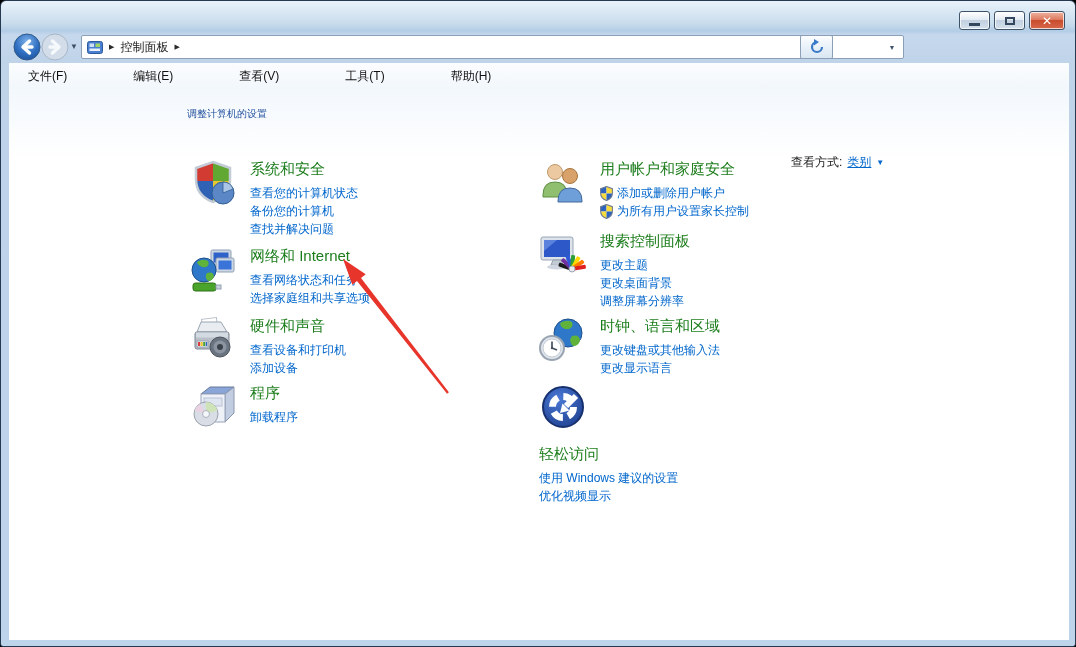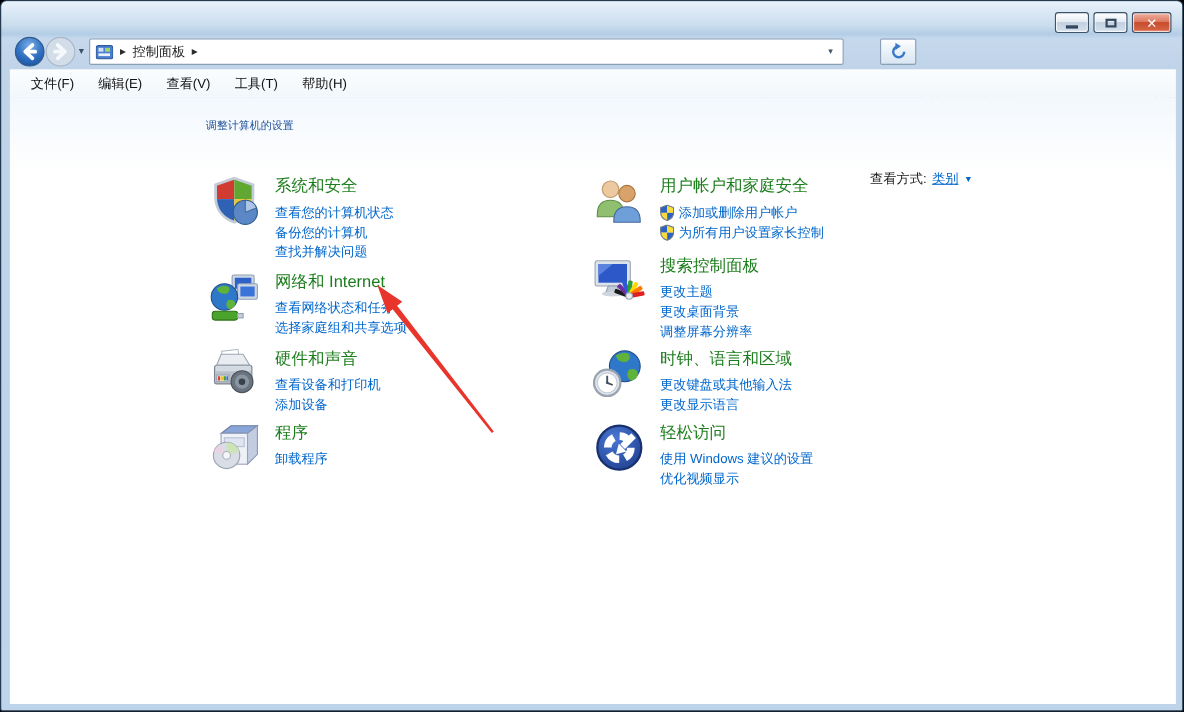--- a/index.html
+++ b/index.html
@@ -27,21 +27,21 @@
   }
   .glyph-min{width:11px;height:3px;background:#33475d;margin-top:8px;}
   .glyph-max{width:10px;height:8px;border:2px solid #33475d;}
 
   
   .navbar{position:absolute;left:8px;top:30px;width:1060px;height:32px;}
   .circle-btn{position:absolute;top:2px;width:28px;height:28px;border-radius:50%;}
   .circle-btn svg{display:block;}
   .chevron-recent{position:absolute;left:61px;top:11px;font-size:8px;color:#3d5166;}
   .addressbar{
-    position:absolute;left:72px;top:4px;width:686px;height:24px;background:#fff;
+    position:absolute;left:72px;top:4px;width:823px;height:24px;background:#fff;
     border:1px solid #8ba0b6;border-radius:2px;display:flex;align-items:center;padding-left:5px;
   }
   .bc-sep{font-size:7px;color:#2b2b2b;margin:0 6px;}
   .bc-label{font-size:12px;color:#1a1a1a;}
   .addr-drop{
     margin-left:auto;width:22px;height:22px;display:flex;align-items:center;justify-content:center;
     font-size:7px;color:#41536a;
   }
   .refresh-btn{
     position:absolute;left:791px;top:4px;width:33px;height:24px;border:1px solid #8ba0b6;border-radius:2px;
@@ -52,21 +52,21 @@
     position:absolute;left:829px;top:4px;width:224px;height:24px;background:#fff;
     border:1px solid #8ba0b6;border-radius:2px;display:flex;align-items:center;padding:0 8px;margin-top:36px;
   }
   .search-ph{font-size:12px;font-style:italic;color:#8a8a8a;border-left:1px solid #444;padding-left:2px;}
   .search-mag{margin-left:auto;}
 
   
   .menubar{
     position:absolute;left:8px;top:62px;width:1060px;height:26px;
     background:linear-gradient(180deg,#fbfdfe,#f2f7fc);
-    display:flex;align-items:center;padding-left:8px;
+    display:flex;align-items:center;padding-left:8px;gap:44px;
   }
   .menu-item{font-size:12px;color:#111;padding:4px 11px;}
 
   
   .content{
     position:absolute;left:8px;top:88px;width:1060px;height:551px;
     background:linear-gradient(180deg,#f3f8fd 0%,#ffffff 70px);
   }
   .page-title{position:absolute;left:178px;top:18px;font-size:10px;color:#1f4e9c;}
   .viewby{position:absolute;left:782px;top:21px;font-size:12px;display:flex;align-items:center;gap:5px;margin-top:44px;}
@@ -330,21 +330,21 @@
         <line x1="13" y1="32" x2="18" y2="34" stroke="#44505e" stroke-width="1.7"></line>
         <circle cx="13" cy="32" r="1.2" fill="#44505e"></circle>
       </svg>
       <div class="cat-body">
         <span class="cat-title">时钟、语言和区域</span>
         <span class="cat-link">更改键盘或其他输入法</span>
         <span class="cat-link">更改显示语言</span>
       </div>
     </div>
 
-    <div class="cat" style="left:530px;top:294px;">
+    <div class="cat" style="left:530px;top:294px;flex-direction:column;">
       <svg class="cat-icon" viewBox="0 0 48 48">
         <defs>
             <radialGradient id="ea1" cx="40%" cy="30%" r="85%">
               <stop offset="0%" stop-color="#4a78d4"></stop>
               <stop offset="100%" stop-color="#1c3d8c"></stop>
             </radialGradient>
           </defs>
         <circle cx="24" cy="24" r="20" fill="url(#ea1)" stroke="#17306e" stroke-width="2"></circle>
         <circle cx="24" cy="24" r="10.5" fill="none" stroke="#fff" stroke-width="7" stroke-dasharray="11 5.5"></circle>
         <path d="M37 13 L27 23" stroke="#fff" stroke-width="6"></path>

